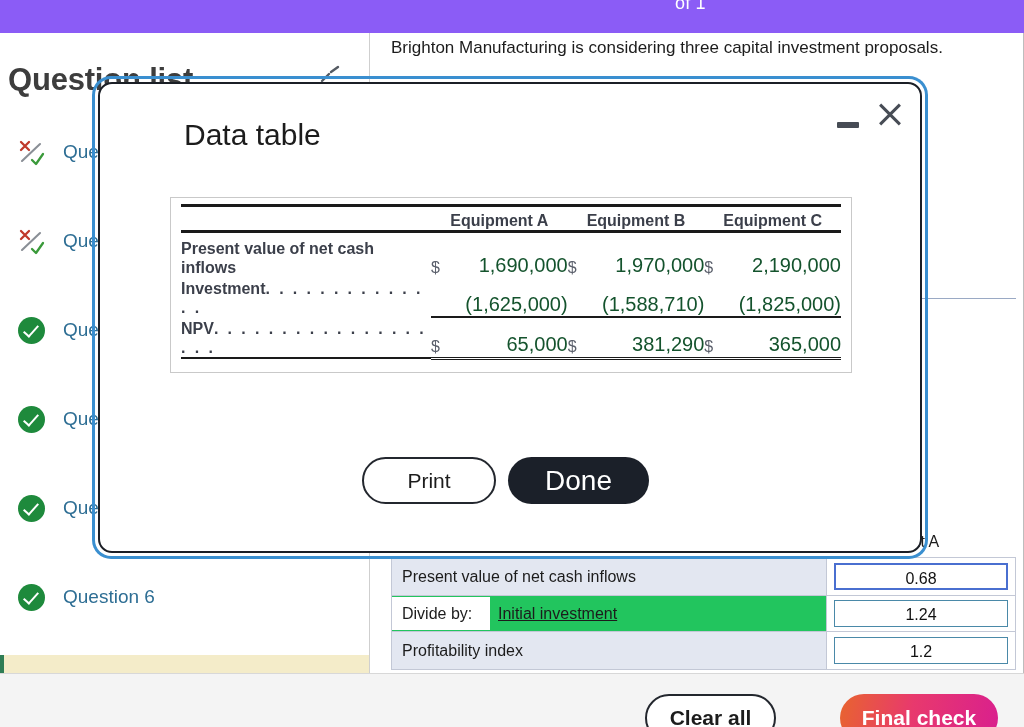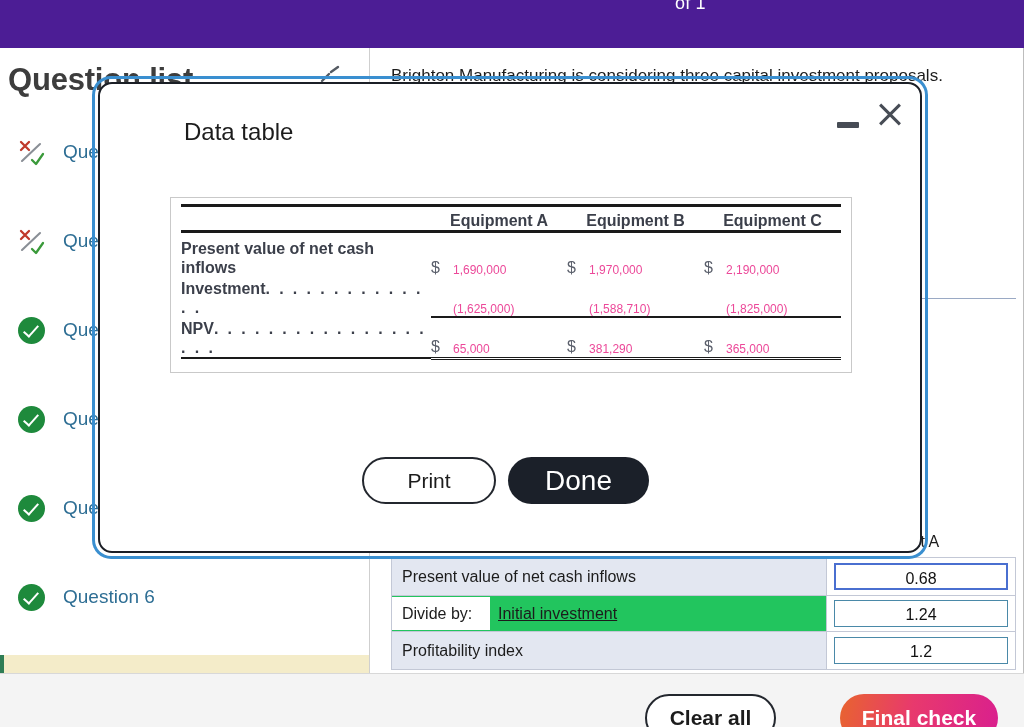--- a/index.html
+++ b/index.html
@@ -13,22 +13,22 @@
     position: relative;
     overflow: hidden;
     font-family: "Liberation Sans", sans-serif;
     -webkit-font-smoothing: antialiased;
   }
 
   
   .top-bar {
     position: absolute;
     left: 0; top: 0;
-    width: 1024px; height: 48px;
-    background: #4c1d95;
+    width: 1024px; height: 33px;
+    background: #8b5cf6;
     z-index: 5;
   }
   .top-bar-text {
     position: absolute;
     left: 675px; top: -7px;
     color: #ffffff;
     font-size: 18px;
     letter-spacing: .2px;
   }
 
@@ -116,21 +116,21 @@
     border-right: 1px solid #bdbdbd;
     overflow: hidden;
   }
   .prob-text {
     position: absolute;
     left: 20px;
     font-size: 17px;
     color: #1c1c1c;
     line-height: 22px;
   }
-  .p-l1 { top: 32px; width: 625px; }
+  .p-l1 { top: 4px; width: 625px; }
   .p-divider {
     position: absolute;
     left: 20px; top: 265px;
     width: 625px;
     border-top: 1px solid #9aa9c4;
   }
 
   
   .pi-table {
     position: absolute;
@@ -274,21 +274,21 @@
     background: #ffffff;
     border: 2.5px solid #1b1f26;
     border-radius: 14px;
     box-sizing: border-box;
     z-index: 21;
     overflow: hidden;
   }
   .modal-title {
     position: absolute;
     left: 84px; top: 34px;
-    font-size: 24px;
+    font-size: 30px;
     color: #1c1c1c;
   }
   .btn-minimize {
     position: absolute;
     left: 731px; top: 22px;
     width: 34px; height: 34px;
   }
   .btn-minimize::after {
     content: "";
     position: absolute;
@@ -349,22 +349,23 @@
     padding-top: 5px;
   }
   .dt-cur {
     color: #5a5f6b;
     text-align: left;
     width: 22px;
     font-size: 16px;
     padding-left: 10px;
   }
   .dt-num {
-    color: #ec4899;
-    font-size: 12px;
+    color: #14532d;
+    text-align: right;
+    font-size: 20px;
     white-space: nowrap;
     padding-right: 4px;
   }
   .r-single .dt-num, .r-single .dt-cur { border-bottom: 2px solid #1a1a1a; }
   .r-double .dt-num, .r-double .dt-cur {
     border-bottom: 3px double #1a1a1a;
     padding-bottom: 1px;
   }
   .dt-rule-bottom { border-top: 2px solid #1a1a1a; height: 4px; }
   .dt-leader { letter-spacing: 2.4px; font-weight: bold; color: #3b3f4a; }

